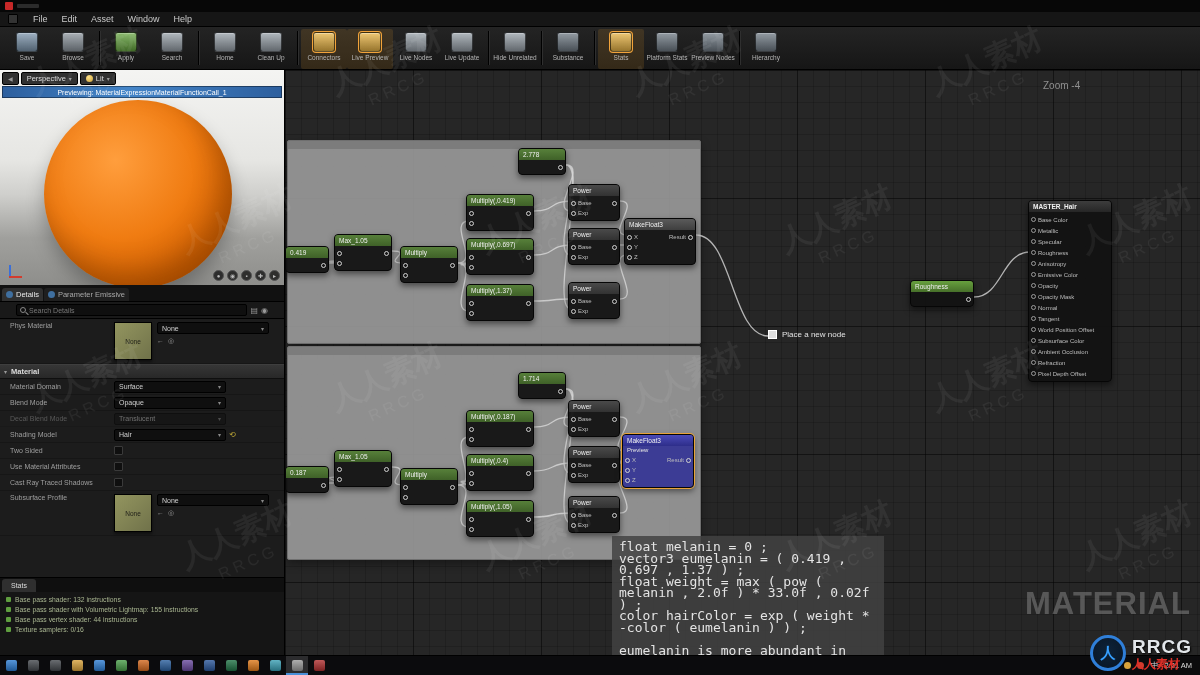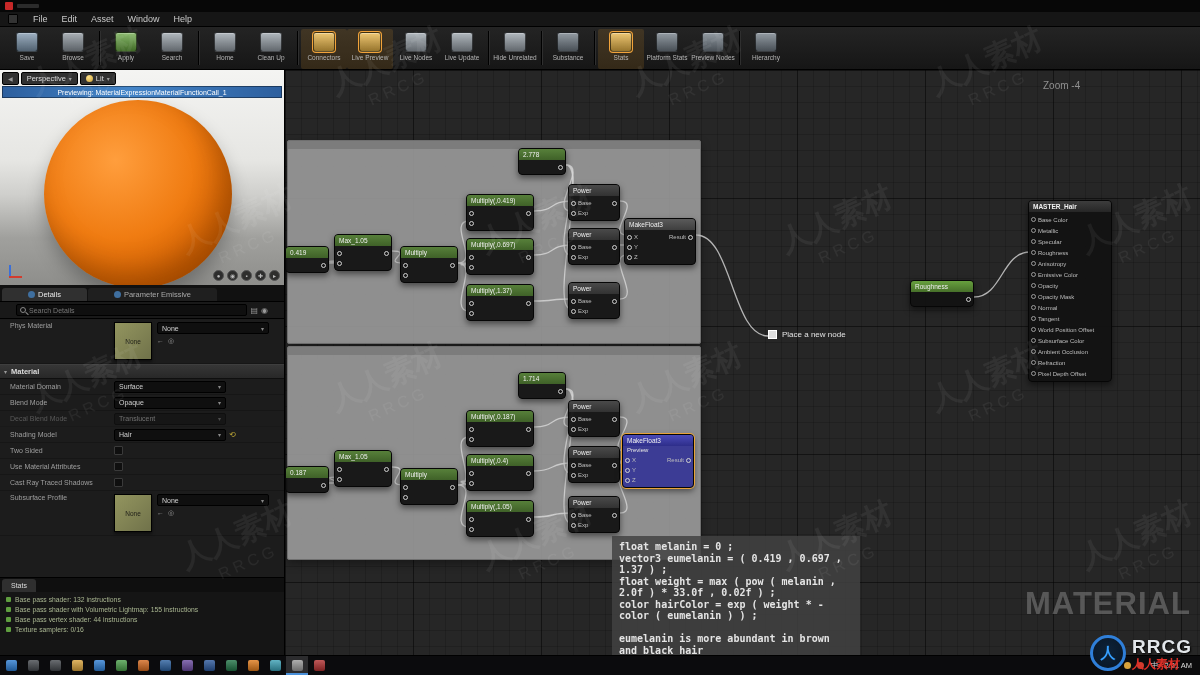--- a/index.html
+++ b/index.html
@@ -30,21 +30,21 @@
 .vp-btn i{font-style:normal;font-size:6px;color:#999;}
 .lit-ico{width:7px;height:7px;border-radius:50%;background:radial-gradient(circle at 35% 30%,#ffe28a,#caa23a);}
 .vp-previewing{position:absolute;top:16px;left:2px;right:2px;height:12px;background:linear-gradient(90deg,#2d5f9e,#4485c8 45%,#2d5f9e);color:#fff;font-size:7px;display:flex;align-items:center;justify-content:center;border:1px solid rgba(0,0,0,.4);white-space:nowrap;overflow:hidden;}
 .vp-tools{position:absolute;bottom:4px;right:4px;display:flex;gap:3px;}
 .vp-tool{width:11px;height:11px;border-radius:50%;background:rgba(28,28,28,.85);border:1px solid #555;color:#bbb;font-size:6px;display:flex;align-items:center;justify-content:center;}
 .vp-axis{position:absolute;left:6px;bottom:4px;width:20px;height:20px;}
 .ax{position:absolute;left:3px;bottom:3px;width:13px;height:2px;}
 .ax.x{background:#d23c2e;}
 .ax.z{background:#3a6fd8;transform:rotate(-90deg);transform-origin:1px 1px;}
 #dtabs{flex:none;height:17px;background:#111;display:flex;align-items:flex-end;gap:1px;padding:2px 2px 0;border-bottom:1px solid #000;}
-.dtab{font-size:7.5px;color:#a8a8a8;background:#1f1f1f;padding:2px 26px;border-radius:3px 3px 0 0;display:flex;gap:3px;align-items:center;}
+.dtab{font-size:7.5px;color:#a8a8a8;background:#1f1f1f;padding:2px 4px;border-radius:3px 3px 0 0;display:flex;gap:3px;align-items:center;}
 .dtab.active{background:#303030;color:#e9e9e9;}
 .dtab .ico{width:7px;height:7px;border-radius:50%;background:#3f6f9f;}
 #dsearch{flex:none;height:17px;background:#191919;display:flex;align-items:center;gap:3px;padding:0 16px;border-bottom:1px solid #000;}
 .search-wrap{flex:1;display:flex;align-items:center;background:#0f0f0f;border:1px solid #000;border-radius:2px;height:12px;padding:0 3px;gap:3px;}
 .mag{width:6px;height:6px;border:1px solid #888;border-radius:50%;position:relative;flex:none;}
 .mag:after{content:"";position:absolute;width:4px;height:1px;background:#888;transform:rotate(45deg);left:4px;top:5px;}
 #dsearch input{background:transparent;border:none;outline:none;color:#ccc;font-size:7px;width:100%;font-family:inherit;}
 #dsearch input::placeholder{color:#777;}
 .ds-ico{color:#999;font-size:8px;}
 #details-body{flex:1;overflow:hidden;background:#1c1c1c;}
@@ -87,21 +87,21 @@
 .nb{padding:2px 0;}
 .nrow{height:10px;display:flex;align-items:center;padding:0 2px;}
 .k-master .nrow{height:11px;}
 .np{display:flex;align-items:center;gap:2px;font-size:6px;color:#bdbdbd;white-space:nowrap;}
 .np.r{margin-left:auto;}
 .pin{width:5px;height:5px;border:1px solid #cfcfcf;border-radius:50%;display:inline-block;flex:none;}
 .k-master .pin{border-color:#9a9a9a;}
 .zoom{position:absolute;left:758px;top:10px;font-size:10px;color:#8f8f8f;}
 .hint{position:absolute;left:483px;top:260px;display:flex;gap:5px;align-items:center;font-size:8px;color:#e2e2e2;}
 .hcb{width:9px;height:9px;background:#ddd;border:1px solid #fff;flex:none;}
-#code-box{position:absolute;left:327px;top:466px;width:248px;background:rgba(66,66,66,.84);padding:5px 7px;font-family:"DejaVu Sans Mono",monospace;font-size:10px;line-height:11.5px;color:#e4e4e4;font-weight:bold;}
+#code-box{position:absolute;left:327px;top:466px;width:272px;background:rgba(66,66,66,.84);padding:5px 7px;font-family:"DejaVu Sans Mono",monospace;font-size:13px;line-height:11.5px;color:#e4e4e4;}
 .material-word{position:absolute;left:740px;top:516px;font-size:31px;font-weight:bold;letter-spacing:1px;color:rgba(150,150,150,.45);}
 
 
 #taskbar{position:absolute;left:0;right:0;bottom:0;height:20px;background:#0b0b0d;border-top:1px solid #000;display:flex;align-items:center;z-index:20;}
 #tb-apps{display:flex;align-items:center;height:100%;}
 .tb-app{width:22px;height:100%;display:flex;align-items:center;justify-content:center;}
 .tb-app.active{background:#2c2c2e;box-shadow:inset 0 -2px 0 #4a90d9;}
 .ai{width:11px;height:11px;border-radius:2px;}
 #tb-tray{margin-left:auto;display:flex;align-items:center;gap:6px;padding-right:8px;color:#ccc;}
 .tray-caret{font-size:8px;color:#bbb;}

